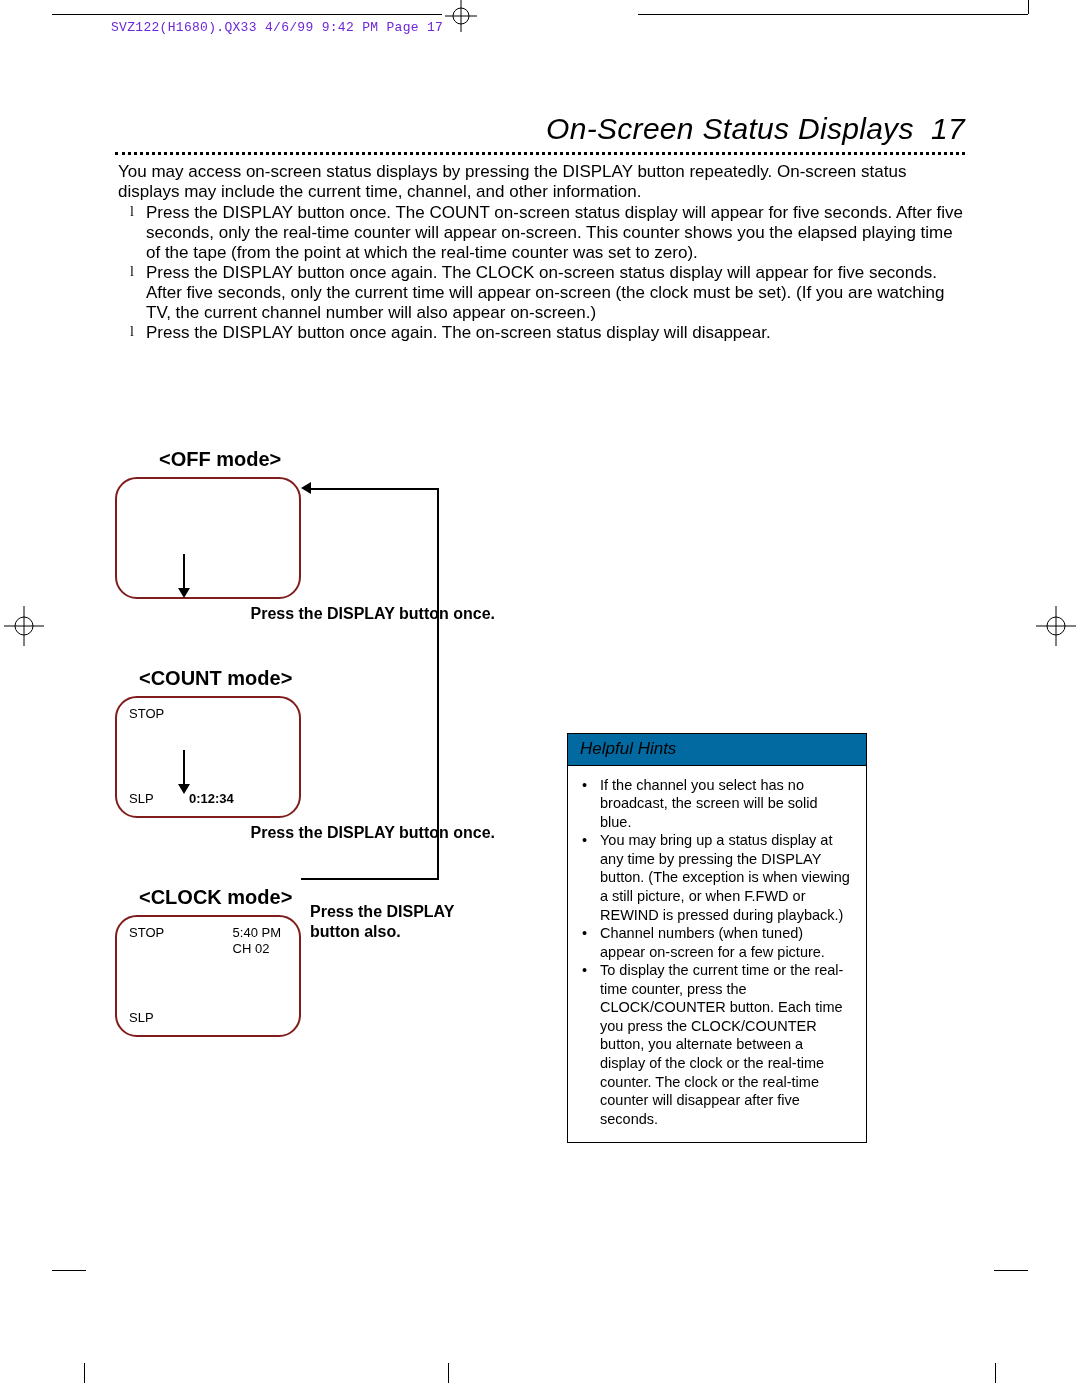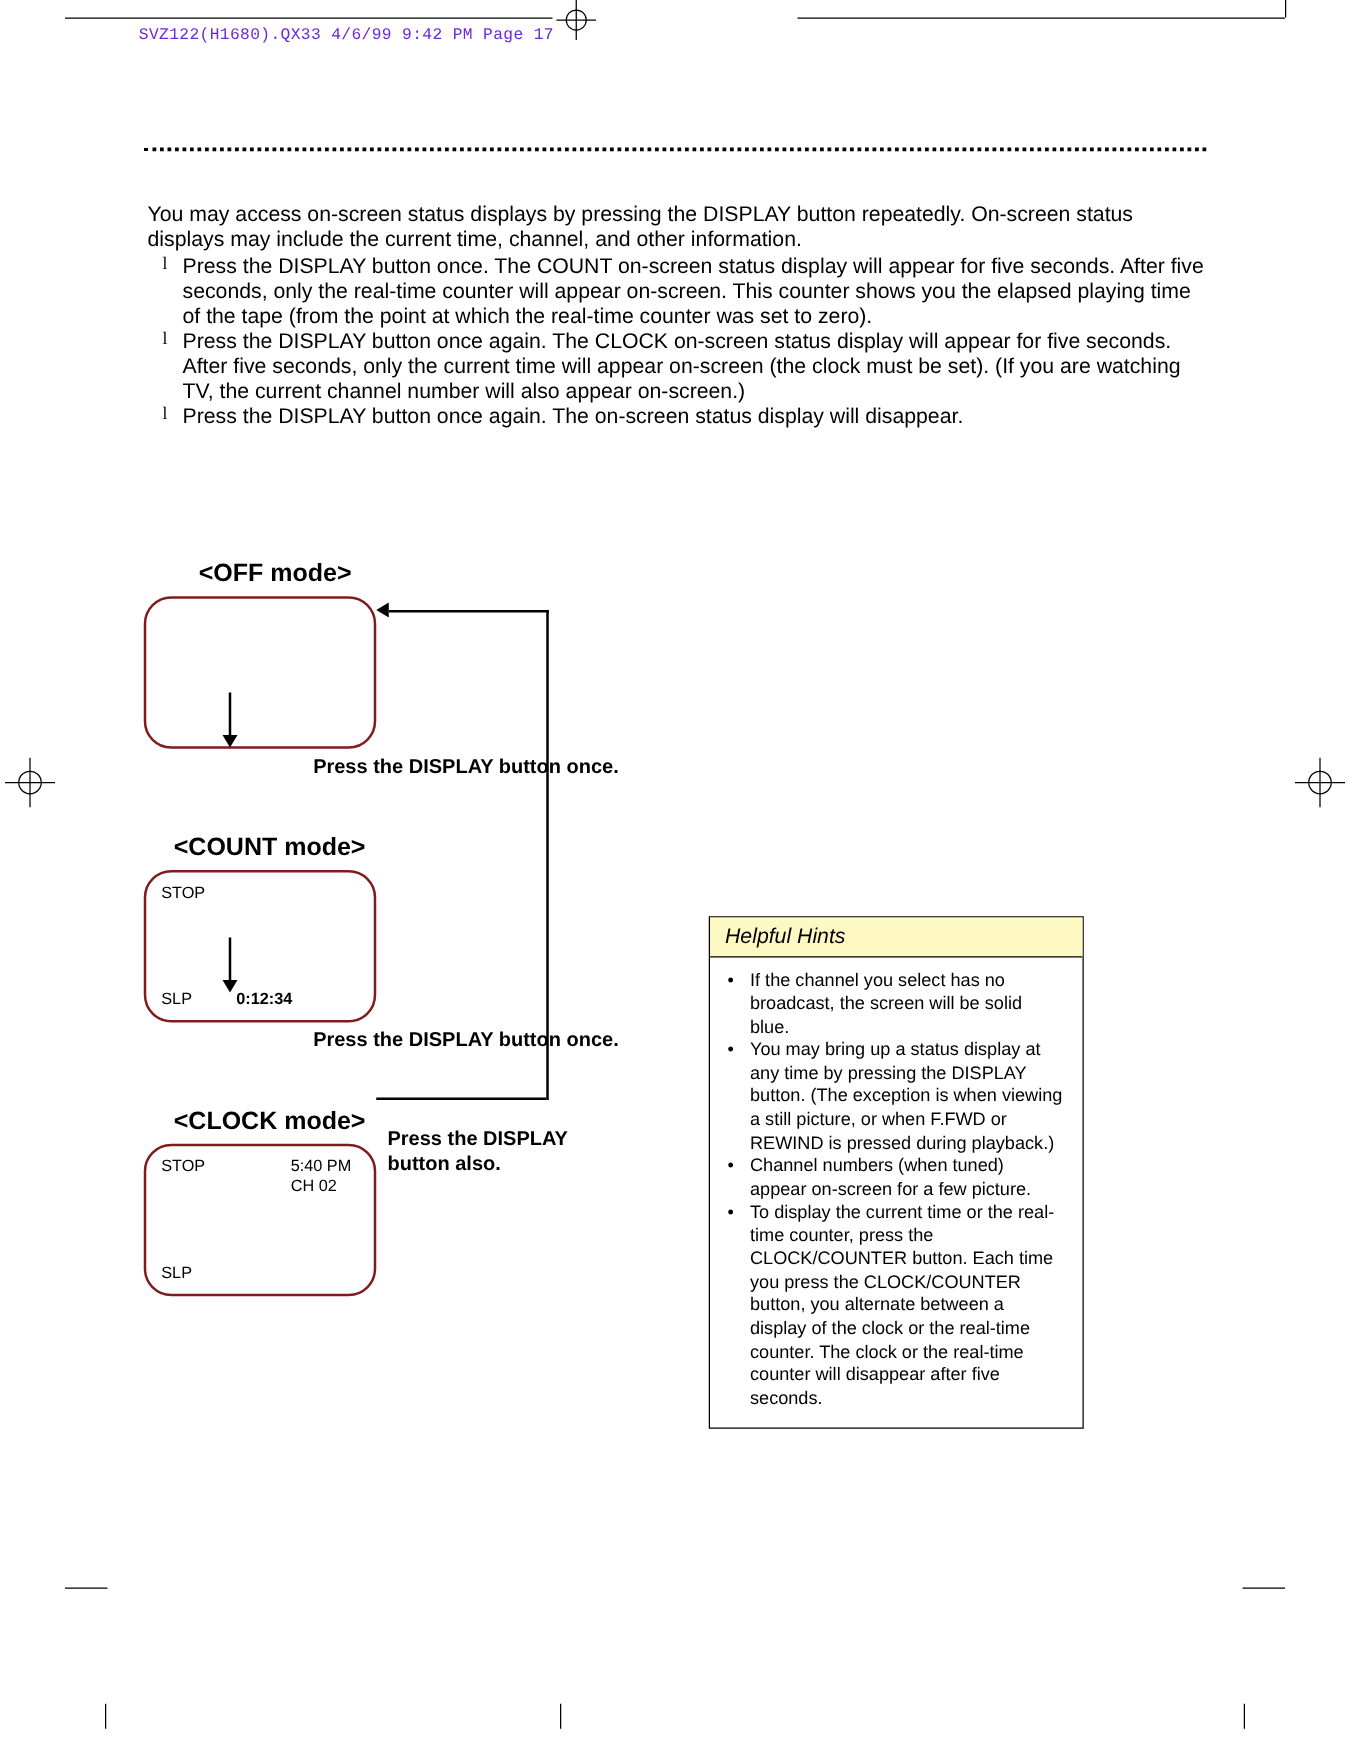--- a/index.html
+++ b/index.html
@@ -55,21 +55,21 @@
   .hints {
     position: absolute;
     top: 733px;
     left: 567px;
     width: 300px;
     border: 1.5px solid #000;
     font-size: 14.5px;
     line-height: 1.28;
   }
   .hints-title {
-    background: #fef9c3;
+    background: #0369a1;
     border-bottom: 1.5px solid #000;
     font-style: italic;
     font-size: 17px;
     padding: 4px 12px 5px;
   }
   .hints-body { padding: 10px 14px 14px 14px; }
   .hints-body .itm { display: flex; margin-bottom: 0; }
   .hints-body .bull { width: 18px; flex: 0 0 18px; }
   .hints-body .txt { flex: 1; }
 
@@ -93,20 +93,24 @@
         <line x1="16" y1="0" x2="16" y2="32" stroke="#000" stroke-width="1"></line>
         <line x1="0" y1="16" x2="32" y2="16" stroke="#000" stroke-width="1"></line>
       </svg>
   </div>
 
   <div style="position:absolute;top:-14px;right:-1px;width:1px;height:14px;background:#000"></div>
 </div>
 <div class="header-text">SVZ122(H1680).QX33  4/6/99 9:42 PM  Page 17</div>
 
 <div class="page-title-wrap">
+  <div class="page-title">
+    <span>On-Screen Status Displays</span>
+    &nbsp;<span class="num">17</span>
+  </div>
   <hr class="dotted">
 </div>
 
 <div class="intro">You may access on-screen status displays by pressing the DISPLAY button repeatedly. On-screen status displays may include the current time, channel, and other information.</div>
 
 <div class="bullets">
   <div class="row">
       <div class="mk">l</div>
       <div class="tx">Press the DISPLAY button once. The COUNT on-screen status display will appear for five seconds. After five seconds, only the real-time counter will appear on-screen. This counter shows you the elapsed playing time of the tape (from the point at which the real-time counter was set to zero).</div>
     </div>

